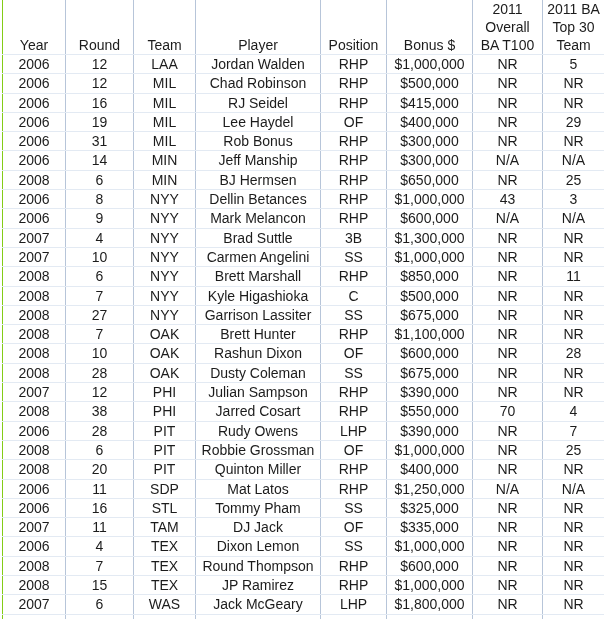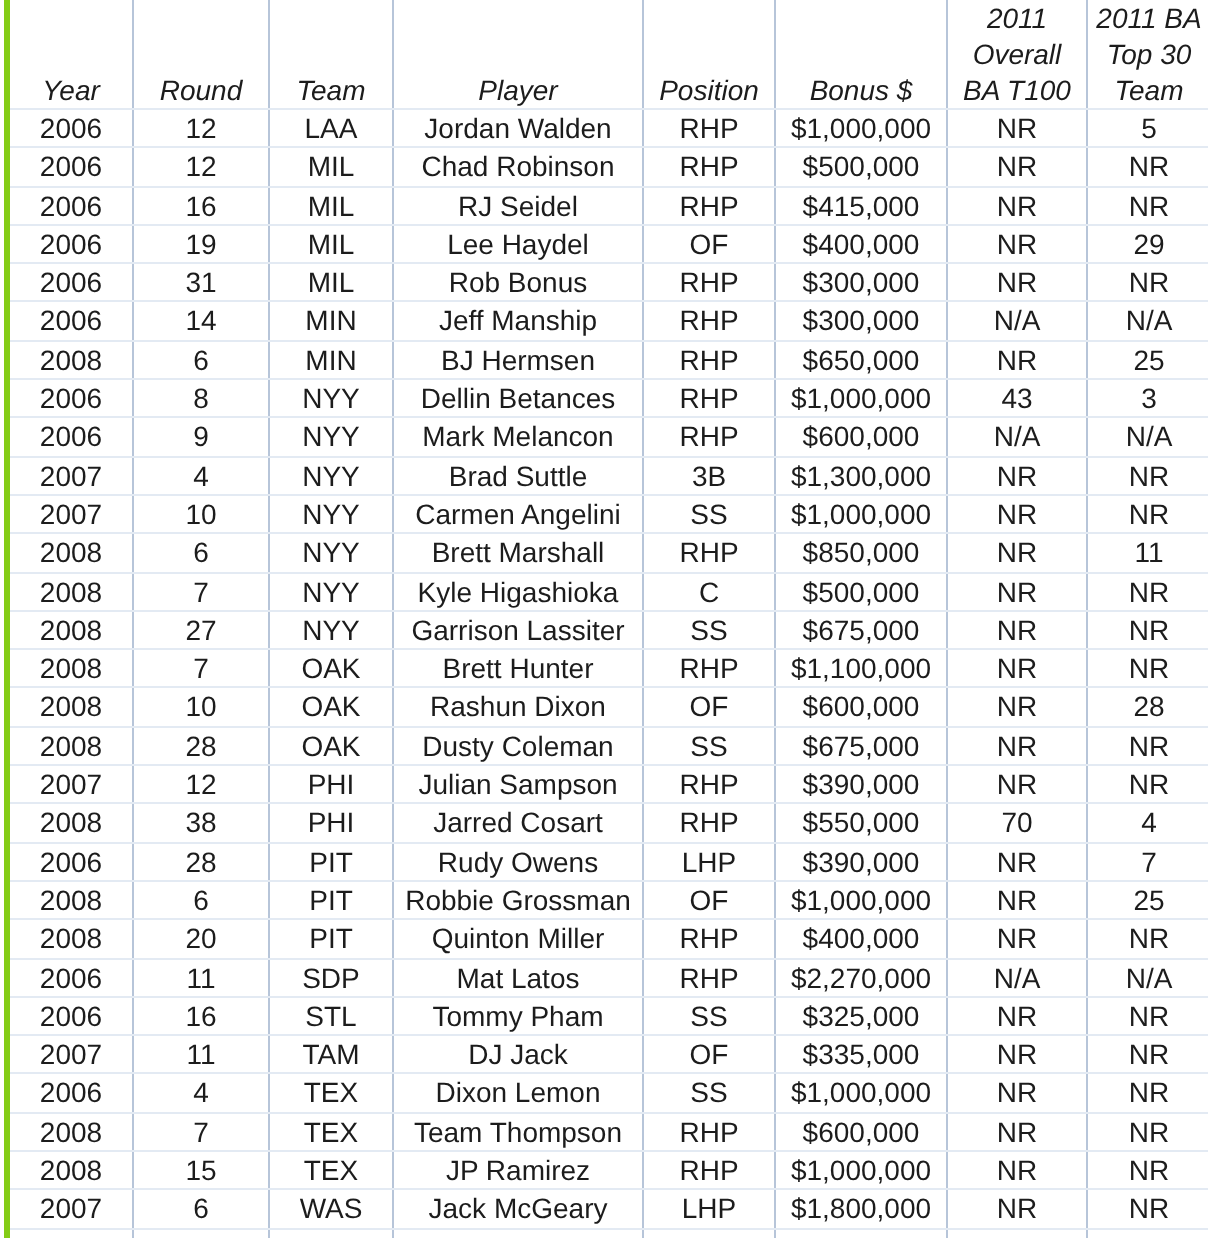--- a/index.html
+++ b/index.html
@@ -23,28 +23,27 @@
     text-align: center;
     font-weight: normal;
     font-size: 14px;
     color: #1c1c1c;
     border-right: 1px solid #b7c5d9;
     border-bottom: 1px solid #e3eaf3;
     white-space: pre-line;
     overflow: hidden;
   }
   table.grid th:first-child, table.grid td:first-child {
-    border-left: 3px solid #84cc16;
+    border-left: 1px solid #84cc16;
   }
   thead th {
     height: 47px;
     vertical-align: bottom;
     padding-bottom: 3px;
     line-height: 18px;
-    font-style: italic;
   }
   tbody td {
     height: 18.3px;
     vertical-align: middle;
     line-height: 18.3px;
   }
   tfoot td {
     height: 4px;
     border-bottom: none;
   }
@@ -300,21 +299,21 @@
           <td>$400,000</td>
           <td>NR</td>
           <td>NR</td>
         </tr>
         <tr>
           <td>2006</td>
           <td>11</td>
           <td>SDP</td>
           <td>Mat Latos</td>
           <td>RHP</td>
-          <td>$2,270,000</td>
+          <td>$1,250,000</td>
           <td>N/A</td>
           <td>N/A</td>
         </tr>
         <tr>
           <td>2006</td>
           <td>16</td>
           <td>STL</td>
           <td>Tommy Pham</td>
           <td>SS</td>
           <td>$325,000</td>
@@ -338,21 +337,21 @@
           <td>Dixon Lemon</td>
           <td>SS</td>
           <td>$1,000,000</td>
           <td>NR</td>
           <td>NR</td>
         </tr>
         <tr>
           <td>2008</td>
           <td>7</td>
           <td>TEX</td>
-          <td>Team Thompson</td>
+          <td>Round Thompson</td>
           <td>RHP</td>
           <td>$600,000</td>
           <td>NR</td>
           <td>NR</td>
         </tr>
         <tr>
           <td>2008</td>
           <td>15</td>
           <td>TEX</td>
           <td>JP Ramirez</td>

